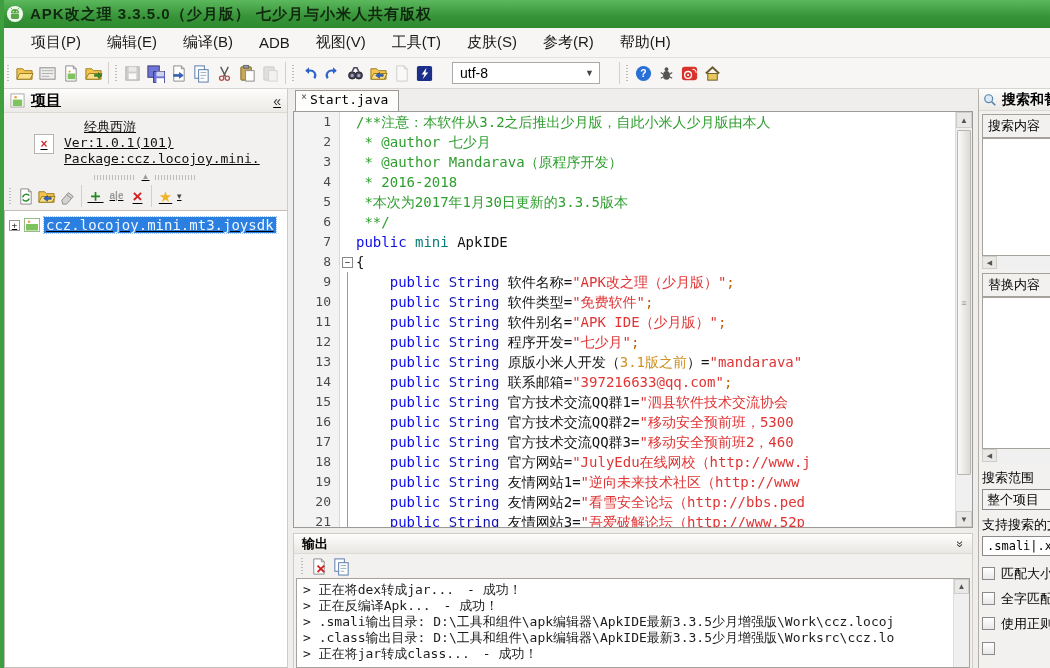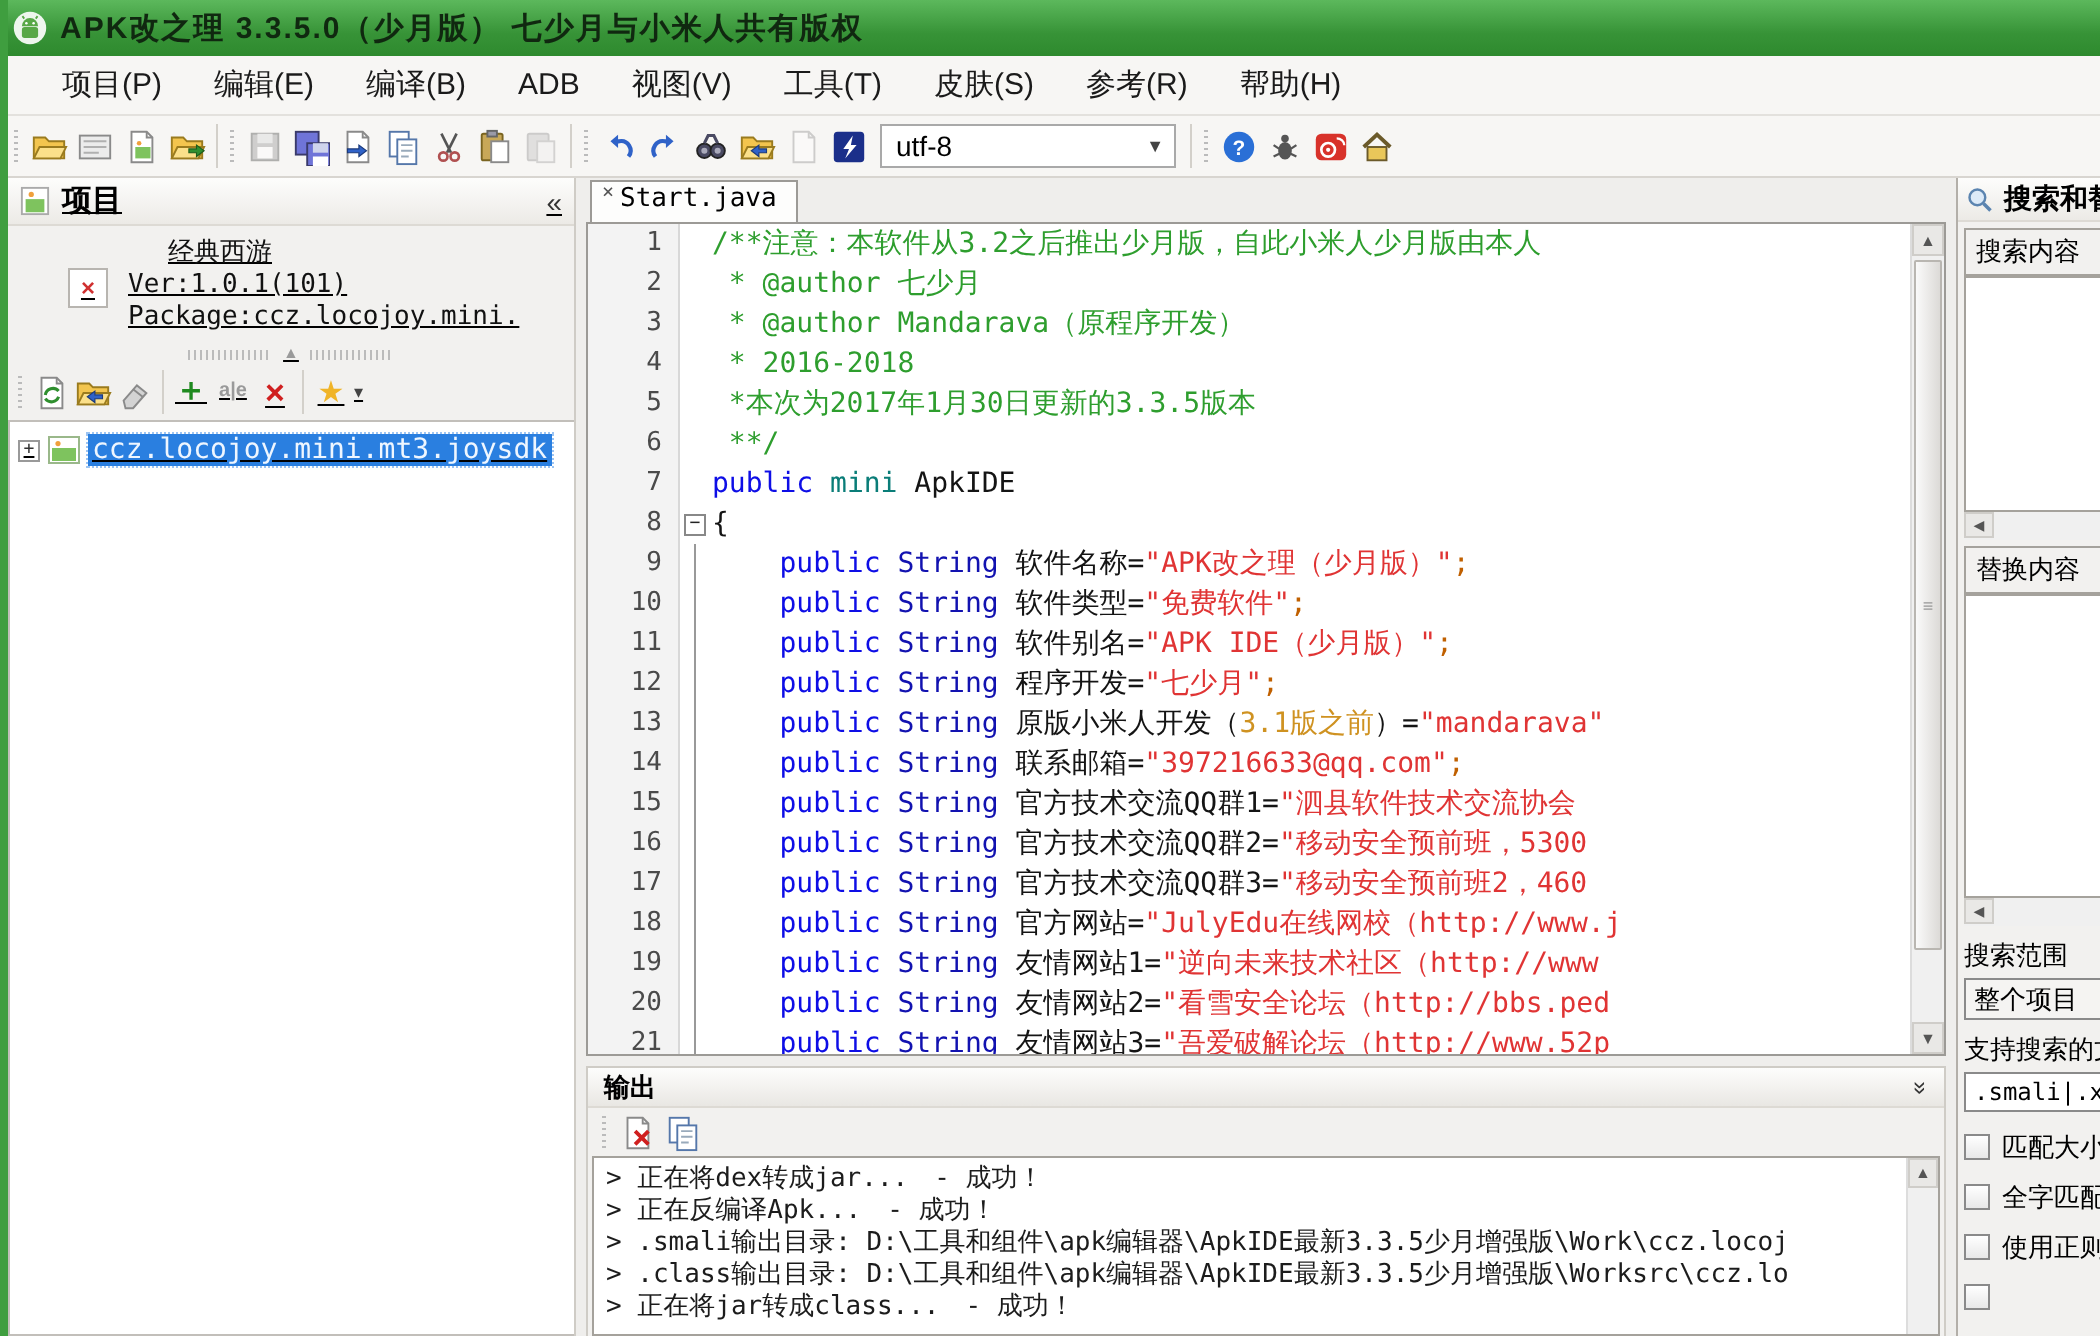--- a/index.html
+++ b/index.html
@@ -19,21 +19,21 @@
   .menu-item { font-size:15px; color:#1a1a1a; padding:4px 13px; cursor:default; }
 
   
   .toolbar { height:31px; background:#f7f6f4; display:flex; align-items:center; padding-left:4px; border-bottom:1px solid #d8d5d0; }
   .grip { width:5px; height:20px; margin:0 2px; background:repeating-linear-gradient(#bbb 0 1px, transparent 1px 3px); background-size:2px 100%; background-repeat:no-repeat; background-position:1px 2px; }
   .tbtn { width:23px; height:23px; display:flex; align-items:center; justify-content:center; border:1px solid transparent; border-radius:2px; }
   .tbtn svg { width:19px; height:19px; }
   .tbtn.dis { opacity:.38; filter:grayscale(1); }
   .tsep { width:1px; height:22px; background:#d3d0ca; margin:0 3px; }
   .glyph { font-size:15px; line-height:1; }
-  .combo { width:148px; height:22px; background:#fff; border:1px solid #a9a9a9; display:flex; align-items:center; font-size:14px; padding-left:7px; margin:0 4px; position:relative; }
+  .combo { width:148px; height:22px; background:#fff; border:1px solid #a9a9a9; display:flex; align-items:center; font-size:14px; padding-left:7px; margin:0 16px; position:relative; }
   .combo .arr { position:absolute; right:5px; font-size:9px; color:#444; }
 
   
   .main { display:flex; height:579px; position:relative; }
 
   
   .left-panel { width:288px; background:#f2f1ef; padding-left:4px; display:flex; flex-direction:column; border-right:1px solid #cfccc6;text-decoration:underline; }
   .panel-header { height:24px; display:flex; align-items:center; gap:6px; padding:0 6px; background:linear-gradient(#fdfdfc,#eceae6); border-bottom:1px solid #dddad4; font-size:15px; font-weight:bold; }
   .panel-header .collapse { margin-left:auto; font-size:14px; color:#333; font-weight:normal; }
   .proj-info { height:58px; display:flex; padding:6px 2px 2px 30px; gap:10px; }

